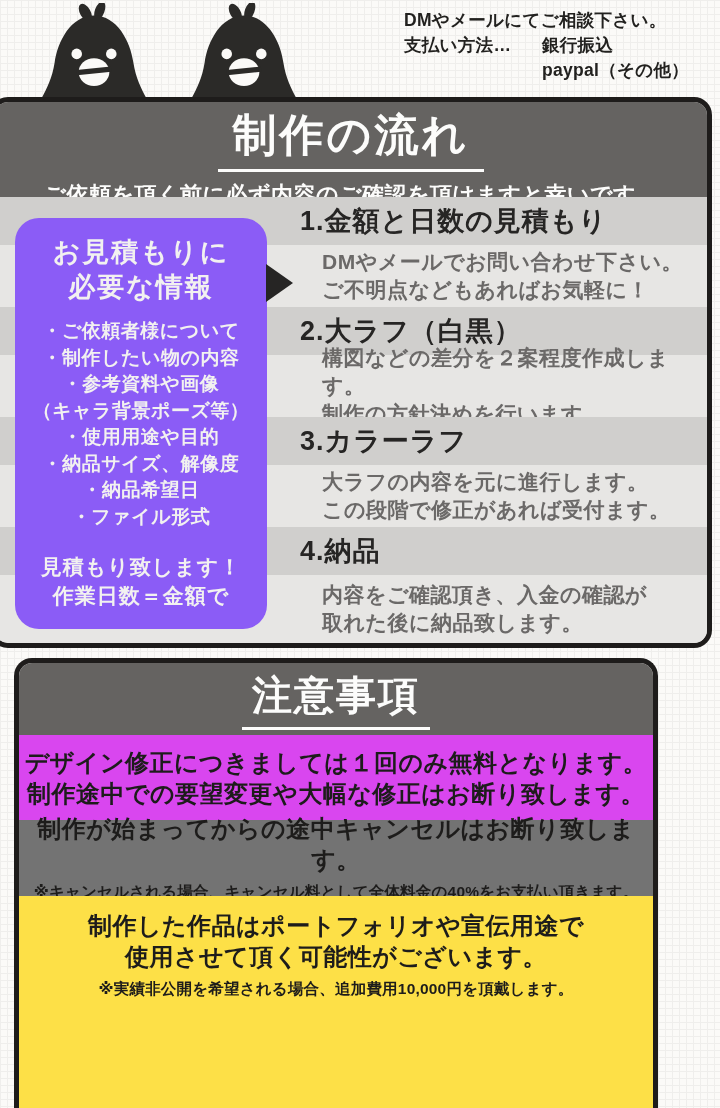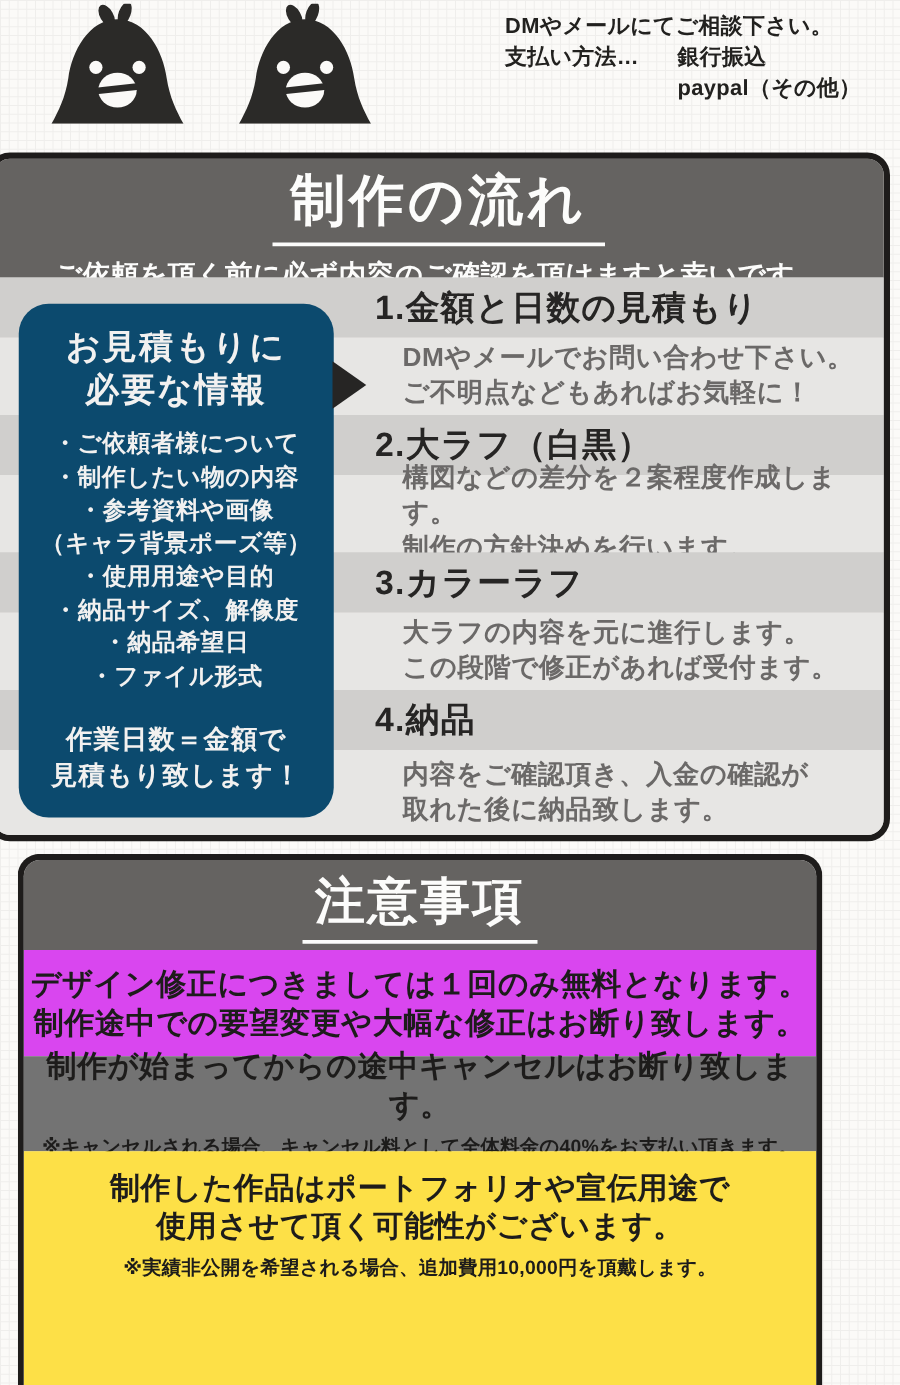--- a/index.html
+++ b/index.html
@@ -8,21 +8,21 @@
     font-family:"Liberation Sans","DejaVu Sans",sans-serif;
     background-color:#fbfaf8;
     background-image:
       linear-gradient(#efeeec 1px, transparent 1px),
       linear-gradient(90deg, #efeeec 1px, transparent 1px);
     background-size:7px 7px;
     color:#262524;
   }
 
   
-  .top-strip { position:relative; height:122px; }
+  .top-strip { position:relative; height:97px; }
   .mascot { position:absolute; top:3px; width:112px; height:96px; }
   .mascot.m1 { left:38px; }
   .mascot.m2 { left:188px; }
   .contact { position:absolute; left:404px; top:8px; font-size:17.5px; font-weight:600; line-height:25px; color:#22211f; letter-spacing:0.3px; }
   .pay-row { display:flex; }
   .pay-label { width:138px; }
   .pay-values { display:flex; flex-direction:column; }
 
   
   .flow-panel {
@@ -46,21 +46,21 @@
     padding-left:305px; font-size:27px; font-weight:bold; color:#262524; letter-spacing:1px;
   }
   .step-desc {
     height:62px; background:#e7e6e4; display:flex; flex-direction:column; justify-content:center;
     padding-left:327px; font-size:21px; font-weight:600; color:#6b6968; line-height:28px; letter-spacing:0.5px;
   }
   .step-desc.last { flex:1; }
 
   .estimate-box {
     position:absolute; left:20px; top:21px; width:252px; height:411px;
-    background:#0c4a6e; border-radius:24px; z-index:2;
+    background:#8b5cf6; border-radius:24px; z-index:2;
     display:flex; flex-direction:column; align-items:center; text-align:center;
     padding-top:17px; color:#f2f1f0;
   }
   .estimate-tail {
     position:absolute; right:-26px; top:46px; width:0; height:0;
     border-top:19px solid transparent; border-bottom:19px solid transparent;
     border-left:27px solid #262524;
   }
   .estimate-title { font-size:27px; font-weight:bold; line-height:35px; letter-spacing:2px; }
   .estimate-list { list-style:none; margin-top:13px; font-size:19px; font-weight:600; line-height:26.5px; letter-spacing:0.5px; }
@@ -164,22 +164,22 @@
         <li>・ご依頼者様について</li>
         <li>・制作したい物の内容</li>
         <li>・参考資料や画像</li>
         <li>（キャラ背景ポーズ等）</li>
         <li>・使用用途や目的</li>
         <li>・納品サイズ、解像度</li>
         <li>・納品希望日</li>
         <li>・ファイル形式</li>
       </ul>
       <div class="estimate-footer">
+        <div>見積もり致します！</div>
         <div>作業日数＝金額で</div>
-        <div>見積もり致します！</div>
       </div>
     </div>
   </div>
 </div>
 
 <div class="notes-panel">
   <div class="notes-header">
     <div class="notes-title">注意事項</div>
   </div>
 

